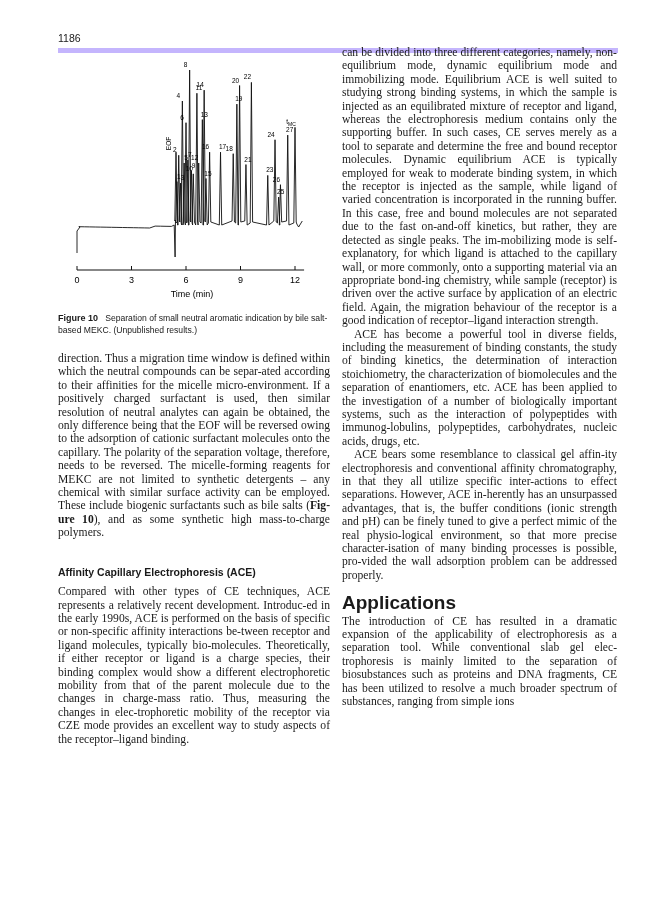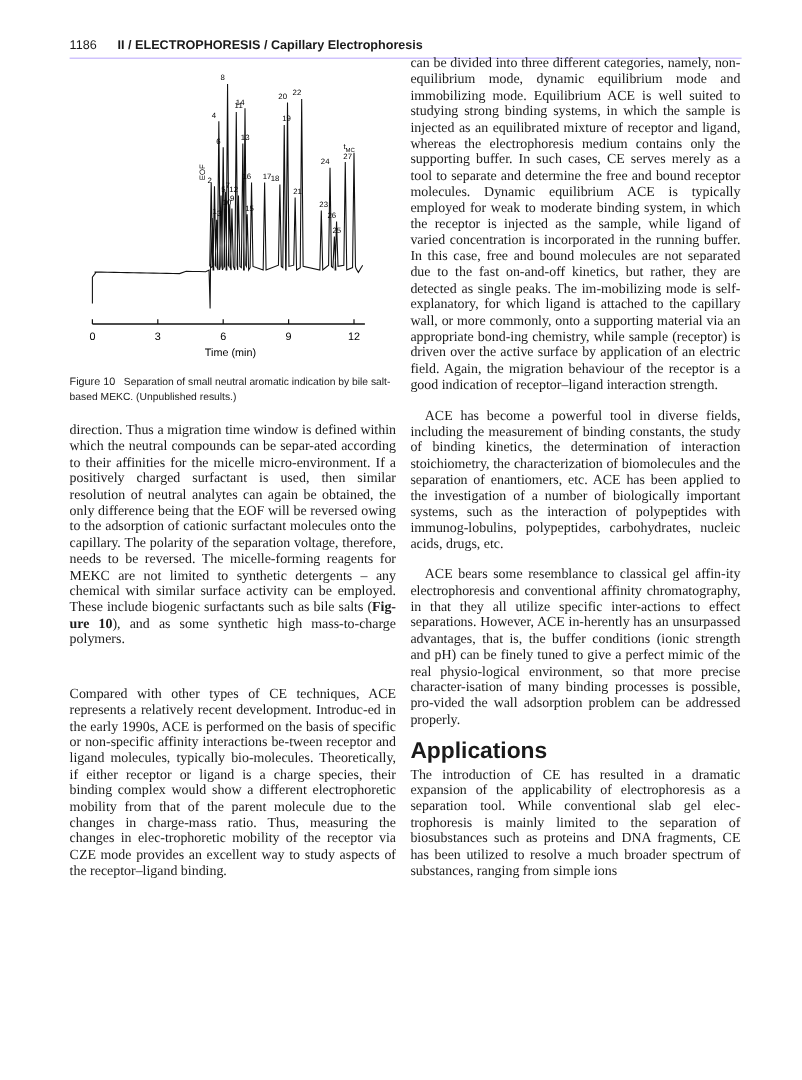--- a/index.html
+++ b/index.html
@@ -1,39 +1,38 @@
 <!DOCTYPE html>
 <html><head>
 <meta charset="utf-8">
 <style>
   html,body{margin:0;padding:0;background:#fff;}
   body{width:668px;height:900px;position:relative;overflow:hidden;color:#1a1a1a;}
-  .hdr{position:absolute;left:58px;top:30px;width:560px;height:18px;border-bottom:1px solid #c4b5fd;font-family:"Liberation Sans",sans-serif;font-size:10.5px;}
+  .hdr{position:absolute;left:58px;top:30px;width:560px;height:18px;border-bottom:5px solid #c4b5fd;font-family:"Liberation Sans",sans-serif;font-size:10.5px;}
   .hdr .pg{position:absolute;left:0;top:2px;}
   .hdr .run{position:absolute;left:40px;top:2px;font-weight:bold;}
   .col{position:absolute;font-family:"Liberation Serif",serif;font-size:11.6px;line-height:13.4px;text-align:justify;hyphens:manual;}
   .col p{margin:0;}
-  .col p.ind{text-indent:12px;margin-top:12px;}
+  .col p.ind{text-indent:12px;}
   .left{left:58px;top:352px;width:272px;}
   .right{left:342px;top:46px;width:275px;}
   .fig{position:absolute;left:58px;top:60px;width:272px;height:240px;}
   .fig svg{position:absolute;left:0;top:0;}
   .caption{position:absolute;left:58px;top:313px;width:275px;font-family:"Liberation Sans",sans-serif;font-size:8.6px;line-height:11.5px;}
-  .caption b{font-weight:normal;font-size:9px;text-align:center;}
+  .caption b{font-weight:bold;font-size:9px;text-align:center;}
   .h3{font-family:"Liberation Sans",sans-serif;font-weight:bold;font-size:10.5px;margin:0;}
   .h2{font-family:"Liberation Sans",sans-serif;font-weight:bold;font-size:19px;margin:0;}
   .tick{font-family:"Liberation Sans",sans-serif;font-size:9px;}
   .plab{font-family:"Liberation Sans",sans-serif;font-size:6.5px;}
 </style>
 </head>
 <body>
 
 <div class="hdr">
   <span class="pg">1186</span>
-  <span class="run">II / ELECTROPHORESIS / Capillary Electrophoresis</span>
 </div>
 
 <div class="fig">
   <svg id="chart" width="272" height="240" viewBox="0 0 272 240">
       <line x1="19" y1="210" x2="246.08333333333334" y2="210" stroke="#111" stroke-width="1.2"></line>
       <line x1="19" y1="206" x2="19" y2="210" stroke="#111" stroke-width="1"></line>
       <text x="19" y="223" text-anchor="middle" class="tick">0</text>
       <line x1="73.5" y1="206" x2="73.5" y2="210" stroke="#111" stroke-width="1"></line>
       <text x="73.5" y="223" text-anchor="middle" class="tick">3</text>
       <line x1="128" y1="206" x2="128" y2="210" stroke="#111" stroke-width="1"></line>
@@ -77,20 +76,21 @@
 </div>
 
 <div class="caption">
   <b>Figure 10</b>&nbsp;&nbsp;
   <span>Separation of small neutral aromatic indication by bile salt-based MEKC. (Unpublished results.)</span>
 </div>
 
 <div class="col left">
   <p><span>direction. Thus a migration time window is defined within which the neutral compounds can be separ-ated according to their affinities for the micelle micro-environment. If a positively charged surfactant is used, then similar resolution of neutral analytes can again be obtained, the only difference being that the EOF will be reversed owing to the adsorption of cationic surfactant molecules onto the capillary. The polarity of the separation voltage, therefore, needs to be reversed. The micelle-forming reagents for MEKC are not limited to synthetic detergents – any chemical with similar surface activity can be employed. These include biogenic surfactants such as bile salts (</span><b>Fig-ure 10</b><span>), and as some synthetic high mass-to-charge polymers.</span></p>
   <div style="height:26px"></div>
+  <p class="h3">Affinity Capillary Electrophoresis (ACE)</p>
   <div style="height:6px"></div>
   <p>Compared with other types of CE techniques, ACE represents a relatively recent development. Introduc-ed in the early 1990s, ACE is performed on the basis of specific or non-specific affinity interactions be-tween receptor and ligand molecules, typically bio-molecules. Theoretically, if either receptor or ligand is a charge species, their binding complex would show a different electrophoretic mobility from that of the parent molecule due to the changes in charge-mass ratio. Thus, measuring the changes in elec-trophoretic mobility of the receptor via CZE mode provides an excellent way to study aspects of the receptor–ligand binding.</p>
 </div>
 
 <div class="col right">
   <p>can be divided into three different categories, namely, non-equilibrium mode, dynamic equilibrium mode and immobilizing mode. Equilibrium ACE is well suited to studying strong binding systems, in which the sample is injected as an equilibrated mixture of receptor and ligand, whereas the electrophoresis medium contains only the supporting buffer. In such cases, CE serves merely as a tool to separate and determine the free and bound receptor molecules. Dynamic equilibrium ACE is typically employed for weak to moderate binding system, in which the receptor is injected as the sample, while ligand of varied concentration is incorporated in the running buffer. In this case, free and bound molecules are not separated due to the fast on-and-off kinetics, but rather, they are detected as single peaks. The im-mobilizing mode is self-explanatory, for which ligand is attached to the capillary wall, or more commonly, onto a supporting material via an appropriate bond-ing chemistry, while sample (receptor) is driven over the active surface by application of an electric field. Again, the migration behaviour of the receptor is a good indication of receptor–ligand interaction strength.</p>
   <p class="ind">ACE has become a powerful tool in diverse fields, including the measurement of binding constants, the study of binding kinetics, the determination of interaction stoichiometry, the characterization of biomolecules and the separation of enantiomers, etc. ACE has been applied to the investigation of a number of biologically important systems, such as the interaction of polypeptides with immunog-lobulins, polypeptides, carbohydrates, nucleic acids, drugs, etc.</p>
   <p class="ind">ACE bears some resemblance to classical gel affin-ity electrophoresis and conventional affinity chromatography, in that they all utilize specific inter-actions to effect separations. However, ACE in-herently has an unsurpassed advantages, that is, the buffer conditions (ionic strength and pH) can be finely tuned to give a perfect mimic of the real physio-logical environment, so that more precise character-isation of many binding processes is possible, pro-vided the wall adsorption problem can be addressed properly.</p>
   <div style="height:14px"></div>
   <p class="h2">Applications</p>

